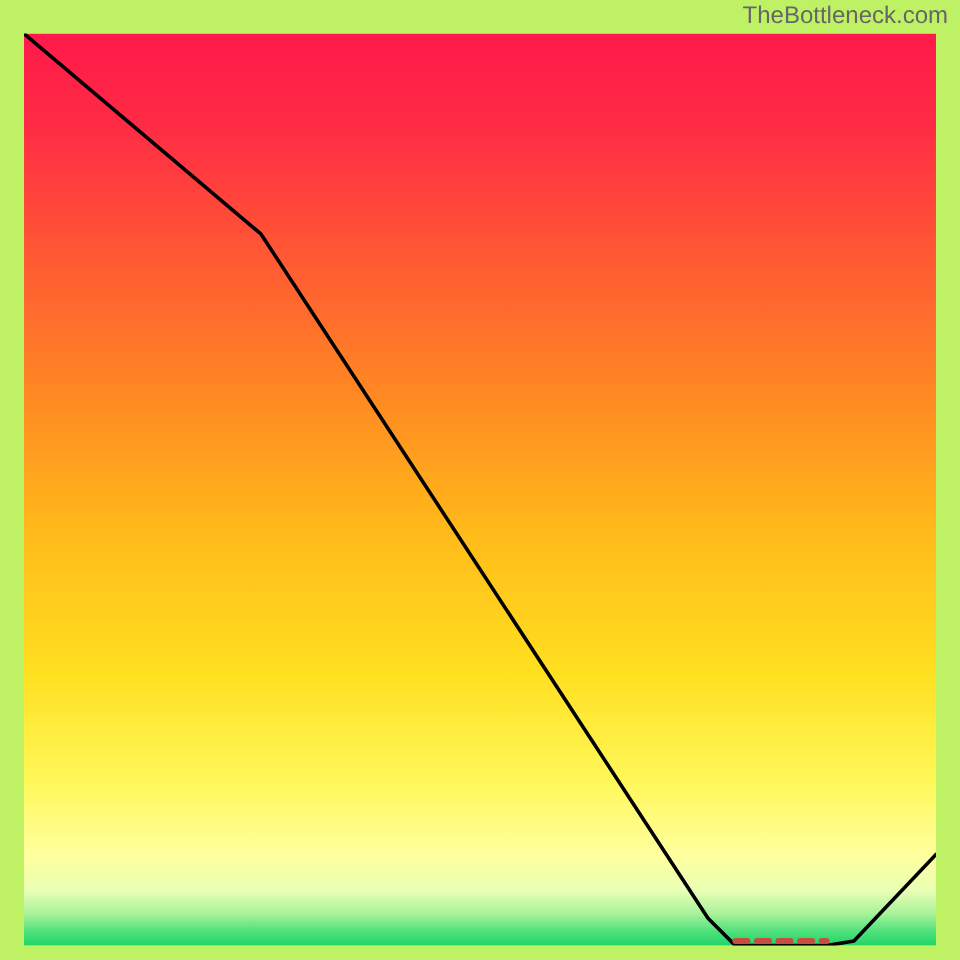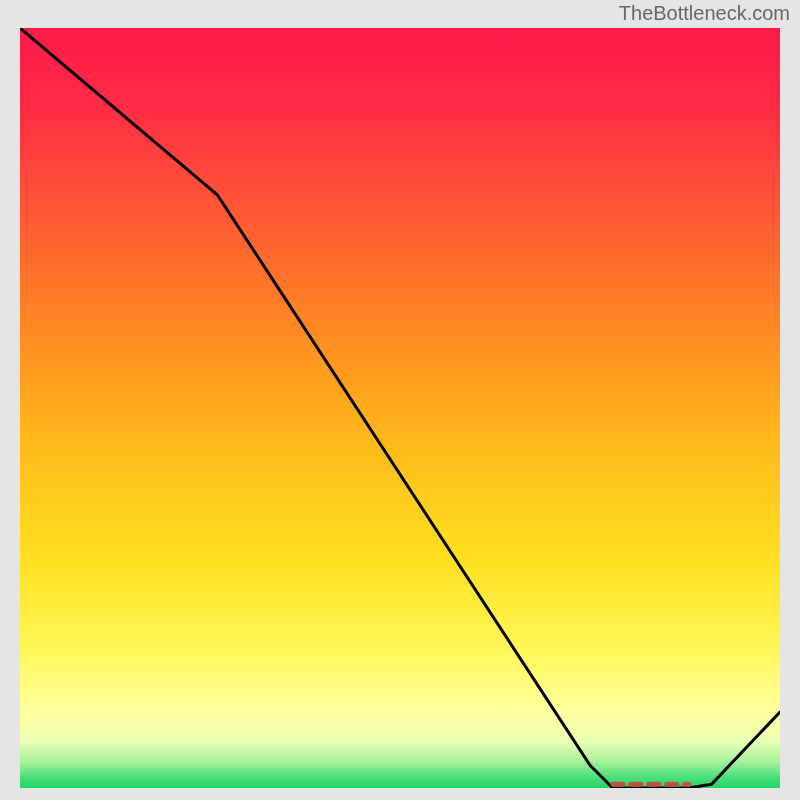--- a/index.html
+++ b/index.html
@@ -8,21 +8,21 @@
     height: 800px;
     background: #000;
     font-family: Arial, sans-serif;
     overflow: hidden;
     position: relative;
   }
   .container {
     position: relative;
     width: 800px;
     height: 800px;
-    background: #e5e5e5;
+    background: #bef264;
   }
   .attribution {
     position: absolute;
     top: 2px;
     right: 10px;
     color: #666;
     font-size: 20px;
     font-weight: 500;
     z-index: 10;
   }

